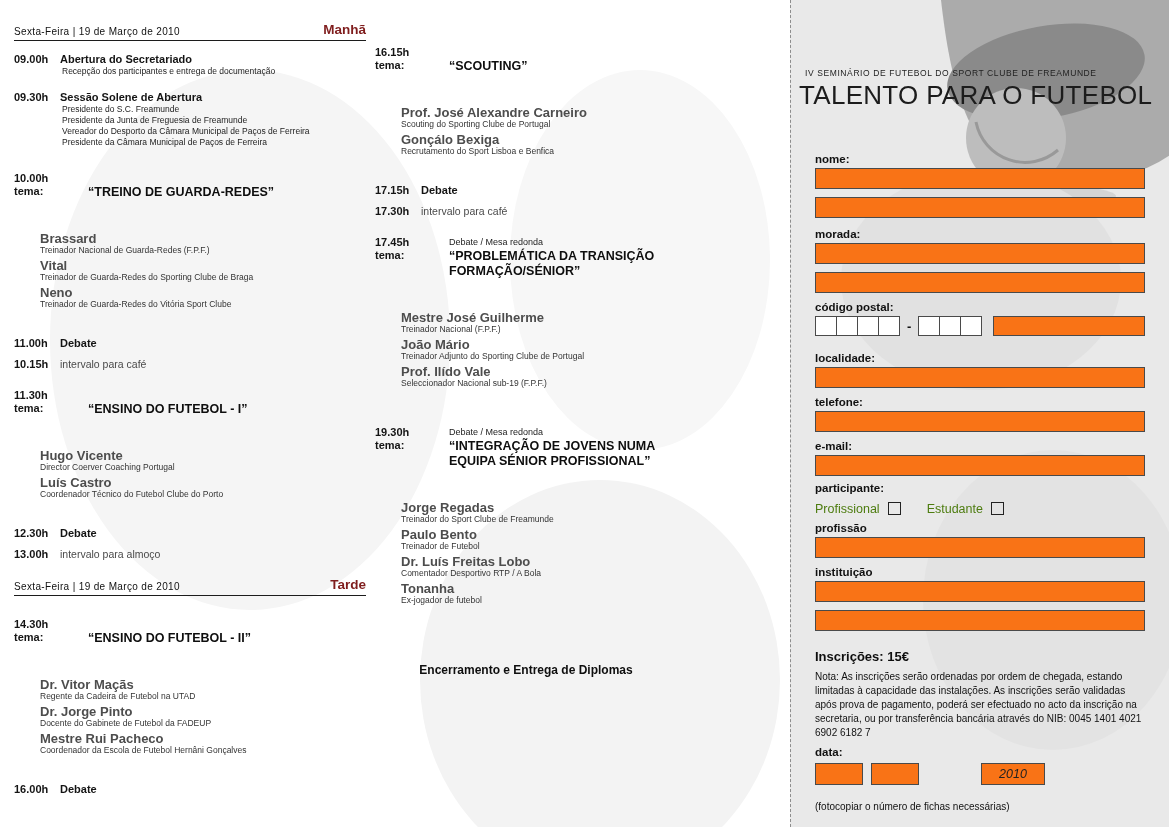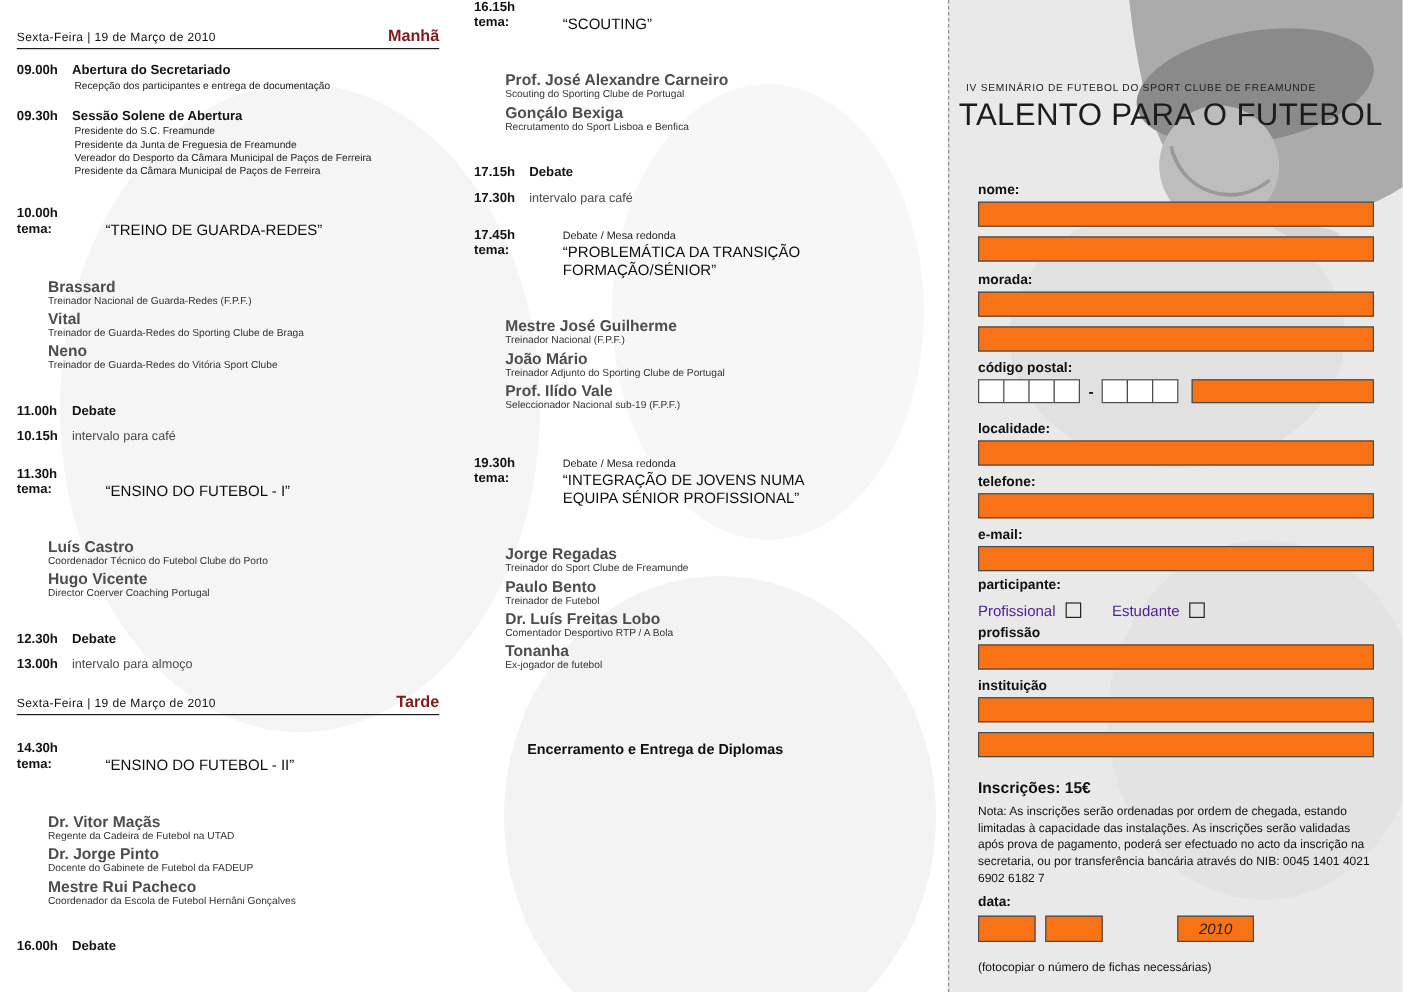--- a/index.html
+++ b/index.html
@@ -5,21 +5,21 @@
 <style>
   *{margin:0;padding:0;box-sizing:border-box}
   html,body{background:#fff}
   body{font-family:"Liberation Sans",sans-serif;color:#141414;-webkit-font-smoothing:antialiased}
   .page{position:relative;width:1169px;height:827px;background:#fff;overflow:hidden}
   .page-bg{position:absolute;left:0;top:0;pointer-events:none}
 
   
   .col{position:absolute;top:0;display:flex;flex-direction:column;z-index:2}
   .col1{left:14px;width:352px;padding-top:22px}
-  .col2{left:395px;width:302px;}
+  .col2{left:375px;width:302px;padding-top:46px}
   .col > .item:first-child{margin-top:0}
 
   .item-header{display:flex;justify-content:space-between;align-items:flex-end;
     border-bottom:1.5px solid #1c1c1c;padding-bottom:3px;margin-top:8px;margin-bottom:12px}
   .sched-date{font-size:10px;letter-spacing:.35px;color:#111}
   .sched-session{font-weight:bold;font-size:13.5px;color:#7f1d1d}
 
   .item-slot{display:flex;gap:6px;margin-bottom:8px}
   .item-slot.has-subs{margin-bottom:14px}
   .time{font-weight:bold;font-size:11px;line-height:13px;min-width:40px;flex-shrink:0}
@@ -28,21 +28,21 @@
 
   .item-plain{display:flex;gap:6px;margin-bottom:8px}
   .plain-text{font-size:10.5px;line-height:13px;color:#4a4a4a}
 
   .item-tema{display:flex;gap:30px;margin-top:10px;margin-bottom:32px}
   .tema-left{min-width:44px;flex-shrink:0}
   .tema-time,.tema-label{font-weight:bold;font-size:11px;line-height:13px}
   .tema-right{padding-top:13px}
   .item-tema.has-pre .tema-right{padding-top:0}
   .tema-pre{font-size:9px;line-height:13px;color:#222}
-  .tema-title{font-weight:normal;font-size:12.5px;line-height:15px;color:#0e0e0e}
+  .tema-title{font-weight:bold;font-size:12.5px;line-height:15px;color:#0e0e0e}
 
   .item-speakers{margin-left:26px;margin-bottom:24px}
   .speaker{margin-bottom:4px}
   .sp-name{font-weight:bold;font-size:13px;line-height:13px;color:#4d4d4d}
   .sp-role{font-size:8.5px;line-height:10px;color:#333}
 
   .item-closing{text-align:center;font-weight:bold;font-size:12px;margin-top:30px;color:#0e0e0e}
 
   
   .panel{position:absolute;left:790px;top:0;width:379px;height:827px;background:#e9e9e9;
@@ -69,21 +69,21 @@
   .f-profissao{margin-top:6px}
   .f-instituicao{margin-top:8px}
 
   .postal-row{display:flex;align-items:center}
   .cells{display:flex}
   .cell{width:22px;height:20px;background:#fff;border:1px solid #4a4a4a;margin-right:-1px}
   .dash{font-weight:bold;font-size:13px;margin:0 7px 0 8px}
   .postal-row .box.wide{flex:1;height:20px;margin:0 0 0 12px}
 
   .check-row{display:flex;align-items:center;margin-top:4px;height:15px}
-  .chk-label{font-size:12.5px;color:#4c1d95}
+  .chk-label{font-size:12.5px;color:#4d7c0f}
   .checkbox{display:inline-block;width:13px;height:13px;border:1.5px solid #222;margin-left:8px}
   .chk-gap{margin-left:26px}
 
   .insc-title{margin-top:18px;font-weight:bold;font-size:13px;color:#0e0e0e}
   .nota{margin-top:6px;font-size:10px;line-height:14px;color:#111}
 
   .f-data{margin-top:6px}
   .data-row{display:flex;align-items:center;margin-top:2px}
   .data-row .box{margin-bottom:0}
   .box.small{width:48px;height:22px;margin-right:8px}
@@ -162,26 +162,26 @@
         <div class="tema-left">
           <div class="tema-time">11.30h</div>
           <div class="tema-label">tema:</div>
         </div>
         <div class="tema-right">
           <div class="tema-title">“ENSINO DO FUTEBOL - I”</div>
         </div>
       </div>
       <div class="item item-speakers">
         <div class="speaker">
+          <div class="sp-name">Hugo Vicente</div>
+          <div class="sp-role">Director Coerver Coaching Portugal</div>
+        </div>
+        <div class="speaker">
           <div class="sp-name">Luís Castro</div>
           <div class="sp-role">Coordenador Técnico do Futebol Clube do Porto</div>
-        </div>
-        <div class="speaker">
-          <div class="sp-name">Hugo Vicente</div>
-          <div class="sp-role">Director Coerver Coaching Portugal</div>
         </div>
       </div>
       <div class="item item-slot">
         <span class="time">12.30h</span>
         <div class="slot-main">
           <div class="slot-title">Debate</div>
         </div>
       </div>
       <div class="item item-plain">
         <span class="time">13.00h</span>

